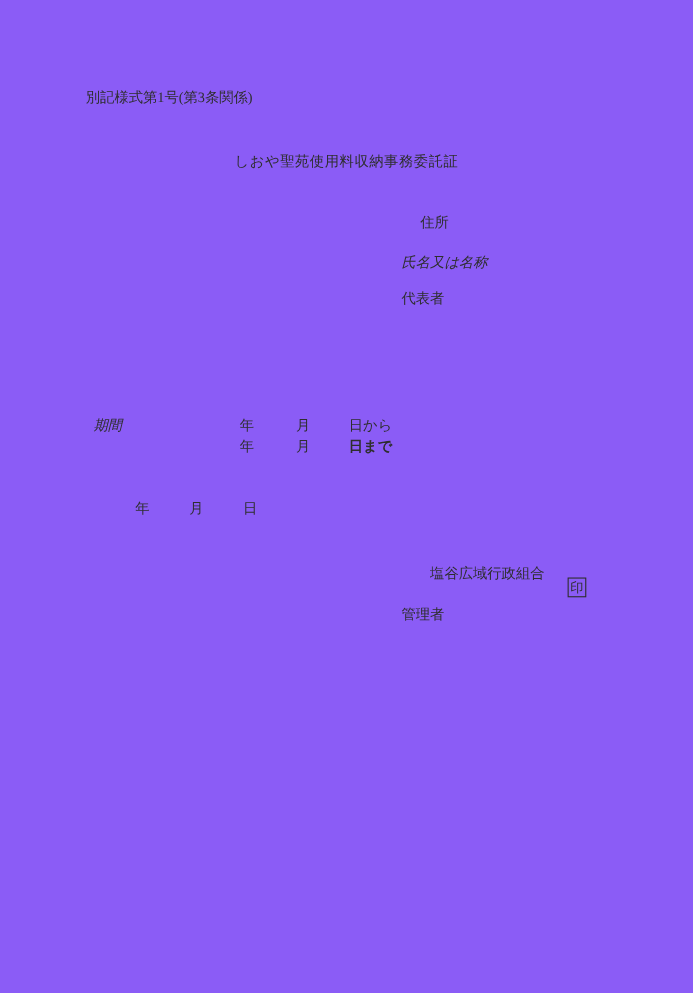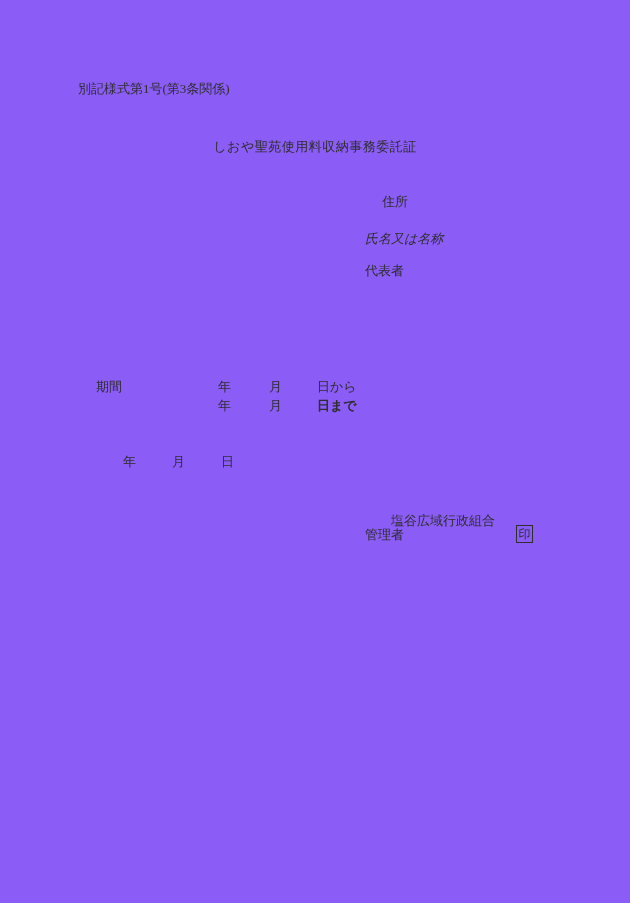--- a/index.html
+++ b/index.html
@@ -46,36 +46,36 @@
   <div class="title-row" style="top:138px;">しおや聖苑使用料収納事務委託証</div>
 
   <div class="abs" style="left:382px; top:193px;">住所</div>
 
   <div class="abs" style="left:365px; top:230px;font-style:italic;">氏名又は名称</div>
 
   <div class="abs" style="left:365px; top:262px;">代表者</div>
 
 
   <div>
-    <div class="abs" style="left:96px; top:378px;">期間</div>
+    <div class="abs" style="left:85px; top:378px;font-style:italic;">期間</div>
 
     <div class="abs" style="left:218px; top:378px;">年</div>
     <div class="abs" style="left:269px; top:378px;">月</div>
     <div class="abs" style="left:317px; top:378px;">日から</div>
 
     <div class="abs" style="left:218px; top:397px;">年</div>
     <div class="abs" style="left:269px; top:397px;">月</div>
     <div class="abs" style="left:317px; top:397px;font-weight:bold;">日まで</div>
   </div>
 
   <div>
     <div class="abs" style="left:123px; top:453px;">年</div>
     <div class="abs" style="left:172px; top:453px;">月</div>
     <div class="abs" style="left:221px; top:453px;">日</div>
   </div>
 
   <div>
     <div class="abs" style="left:365px; top:512px;margin-left:26px;">塩谷広域行政組合</div>
-    <div class="abs" style="left:365px; top:526px;">管理者</div>
+    <div class="abs" style="left:365px; top:550px;">管理者</div>
     <div class="seal-box" style="left:516px; top:525px;">印</div>
   </div>
 
 </div>
 
 </body></html>

